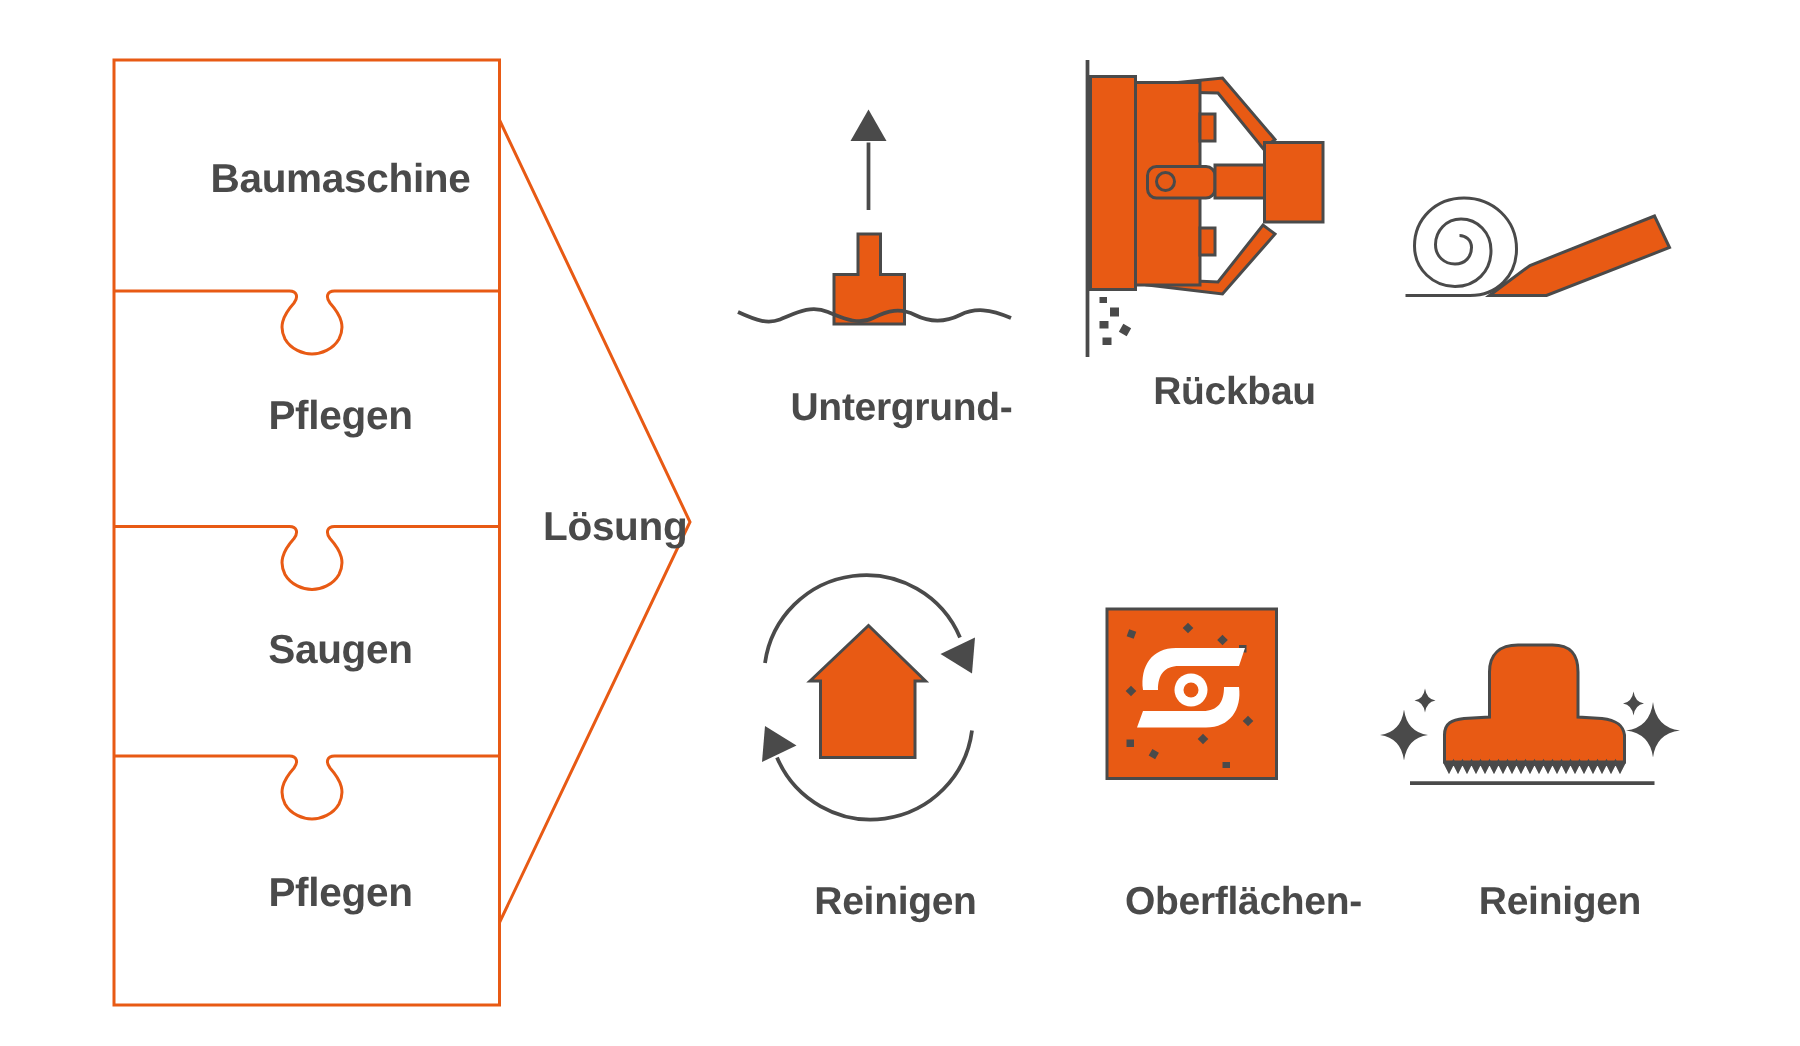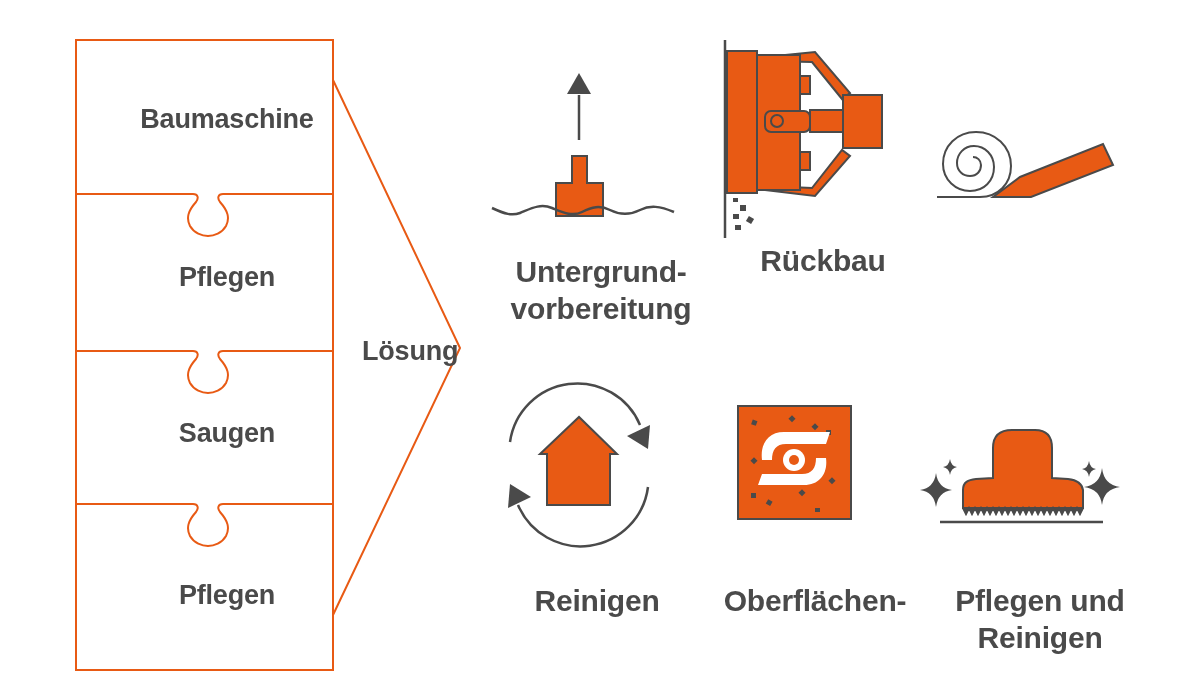--- a/index.html
+++ b/index.html
@@ -2,21 +2,21 @@
 <html><head>
 <meta charset="utf-8">
 <style>
   html, body { margin: 0; padding: 0; background: #ffffff; }
   body { width: 1200px; height: 697px; position: relative; overflow: hidden;
          font-family: "Liberation Sans", "DejaVu Sans", sans-serif; }
   .txt { position: absolute; color: #4a4a4a; font-weight: bold; text-align: center;
          font-family: "Liberation Sans", "DejaVu Sans", sans-serif; letter-spacing: -0.2px; margin-left: 22px; }
   .puzzle-label { font-size: 27px; width: 256px; left: 77px; }
   .loesung { font-size: 27px; left: 340px; top: 336px; text-align: left; }
-  .icon-label { font-size: 30px; width: 240px; line-height: 37px; }
+  .icon-label { font-size: 26px; width: 240px; line-height: 37px; }
   svg.abs { position: absolute; left: 0; top: 0; }
 </style>
 </head>
 <body>
 
 <svg class="abs" width="1200" height="697">
   <g fill="none" stroke="#e85a14" stroke-width="2">
     <rect x="76" y="40" width="257" height="630"></rect>
 
     <path d="M76,194 H193 C198,194 199,198 196,202 C188,211 186,218 190,226 C194,233 202,236 208,236 C214,236 222,233 226,226 C230,218 228,211 220,202 C217,198 218,194 223,194 H333"></path>
@@ -108,29 +108,27 @@
       <path d="M936,473 Q938,488 952,490 Q938,492 936,507 Q934,492 920,490 Q934,488 936,473 Z"></path>
       <path d="M950,459 Q951,466 957,467 Q951,468 950,475 Q949,468 943,467 Q949,466 950,459 Z"></path>
       <path d="M1102,468 Q1104,485 1120,487 Q1104,489 1102,505 Q1100,489 1084,487 Q1100,485 1102,468 Z"></path>
       <path d="M1089,461 Q1090,468 1096,469 Q1090,470 1089,477 Q1088,470 1082,469 Q1088,468 1089,461 Z"></path>
     </g>
   </g>
 </svg>
 
 <div class="txt icon-label" style="left:459px; top:253px;">
   <div>Untergrund-</div>
-  <div>vorbereitung</div>
 </div>
 <div class="txt icon-label" style="left:681px; top:242px;">
   <div>Rückbau</div>
 </div>
 <div class="txt icon-label" style="left:900px; top:253px;">
 </div>
 <div class="txt icon-label" style="left:455px; top:582px;">
   <div>Reinigen</div>
 </div>
-<div class="txt icon-label" style="left:673px; top:582px;">
+<div class="txt icon-label" style="left:687px; top:582px;">
   <div>Oberflächen-</div>
 </div>
 <div class="txt icon-label" style="left:898px; top:582px;">
-  <div>Pflegen und</div>
   <div>Reinigen</div>
 </div>
 
 </body></html>

